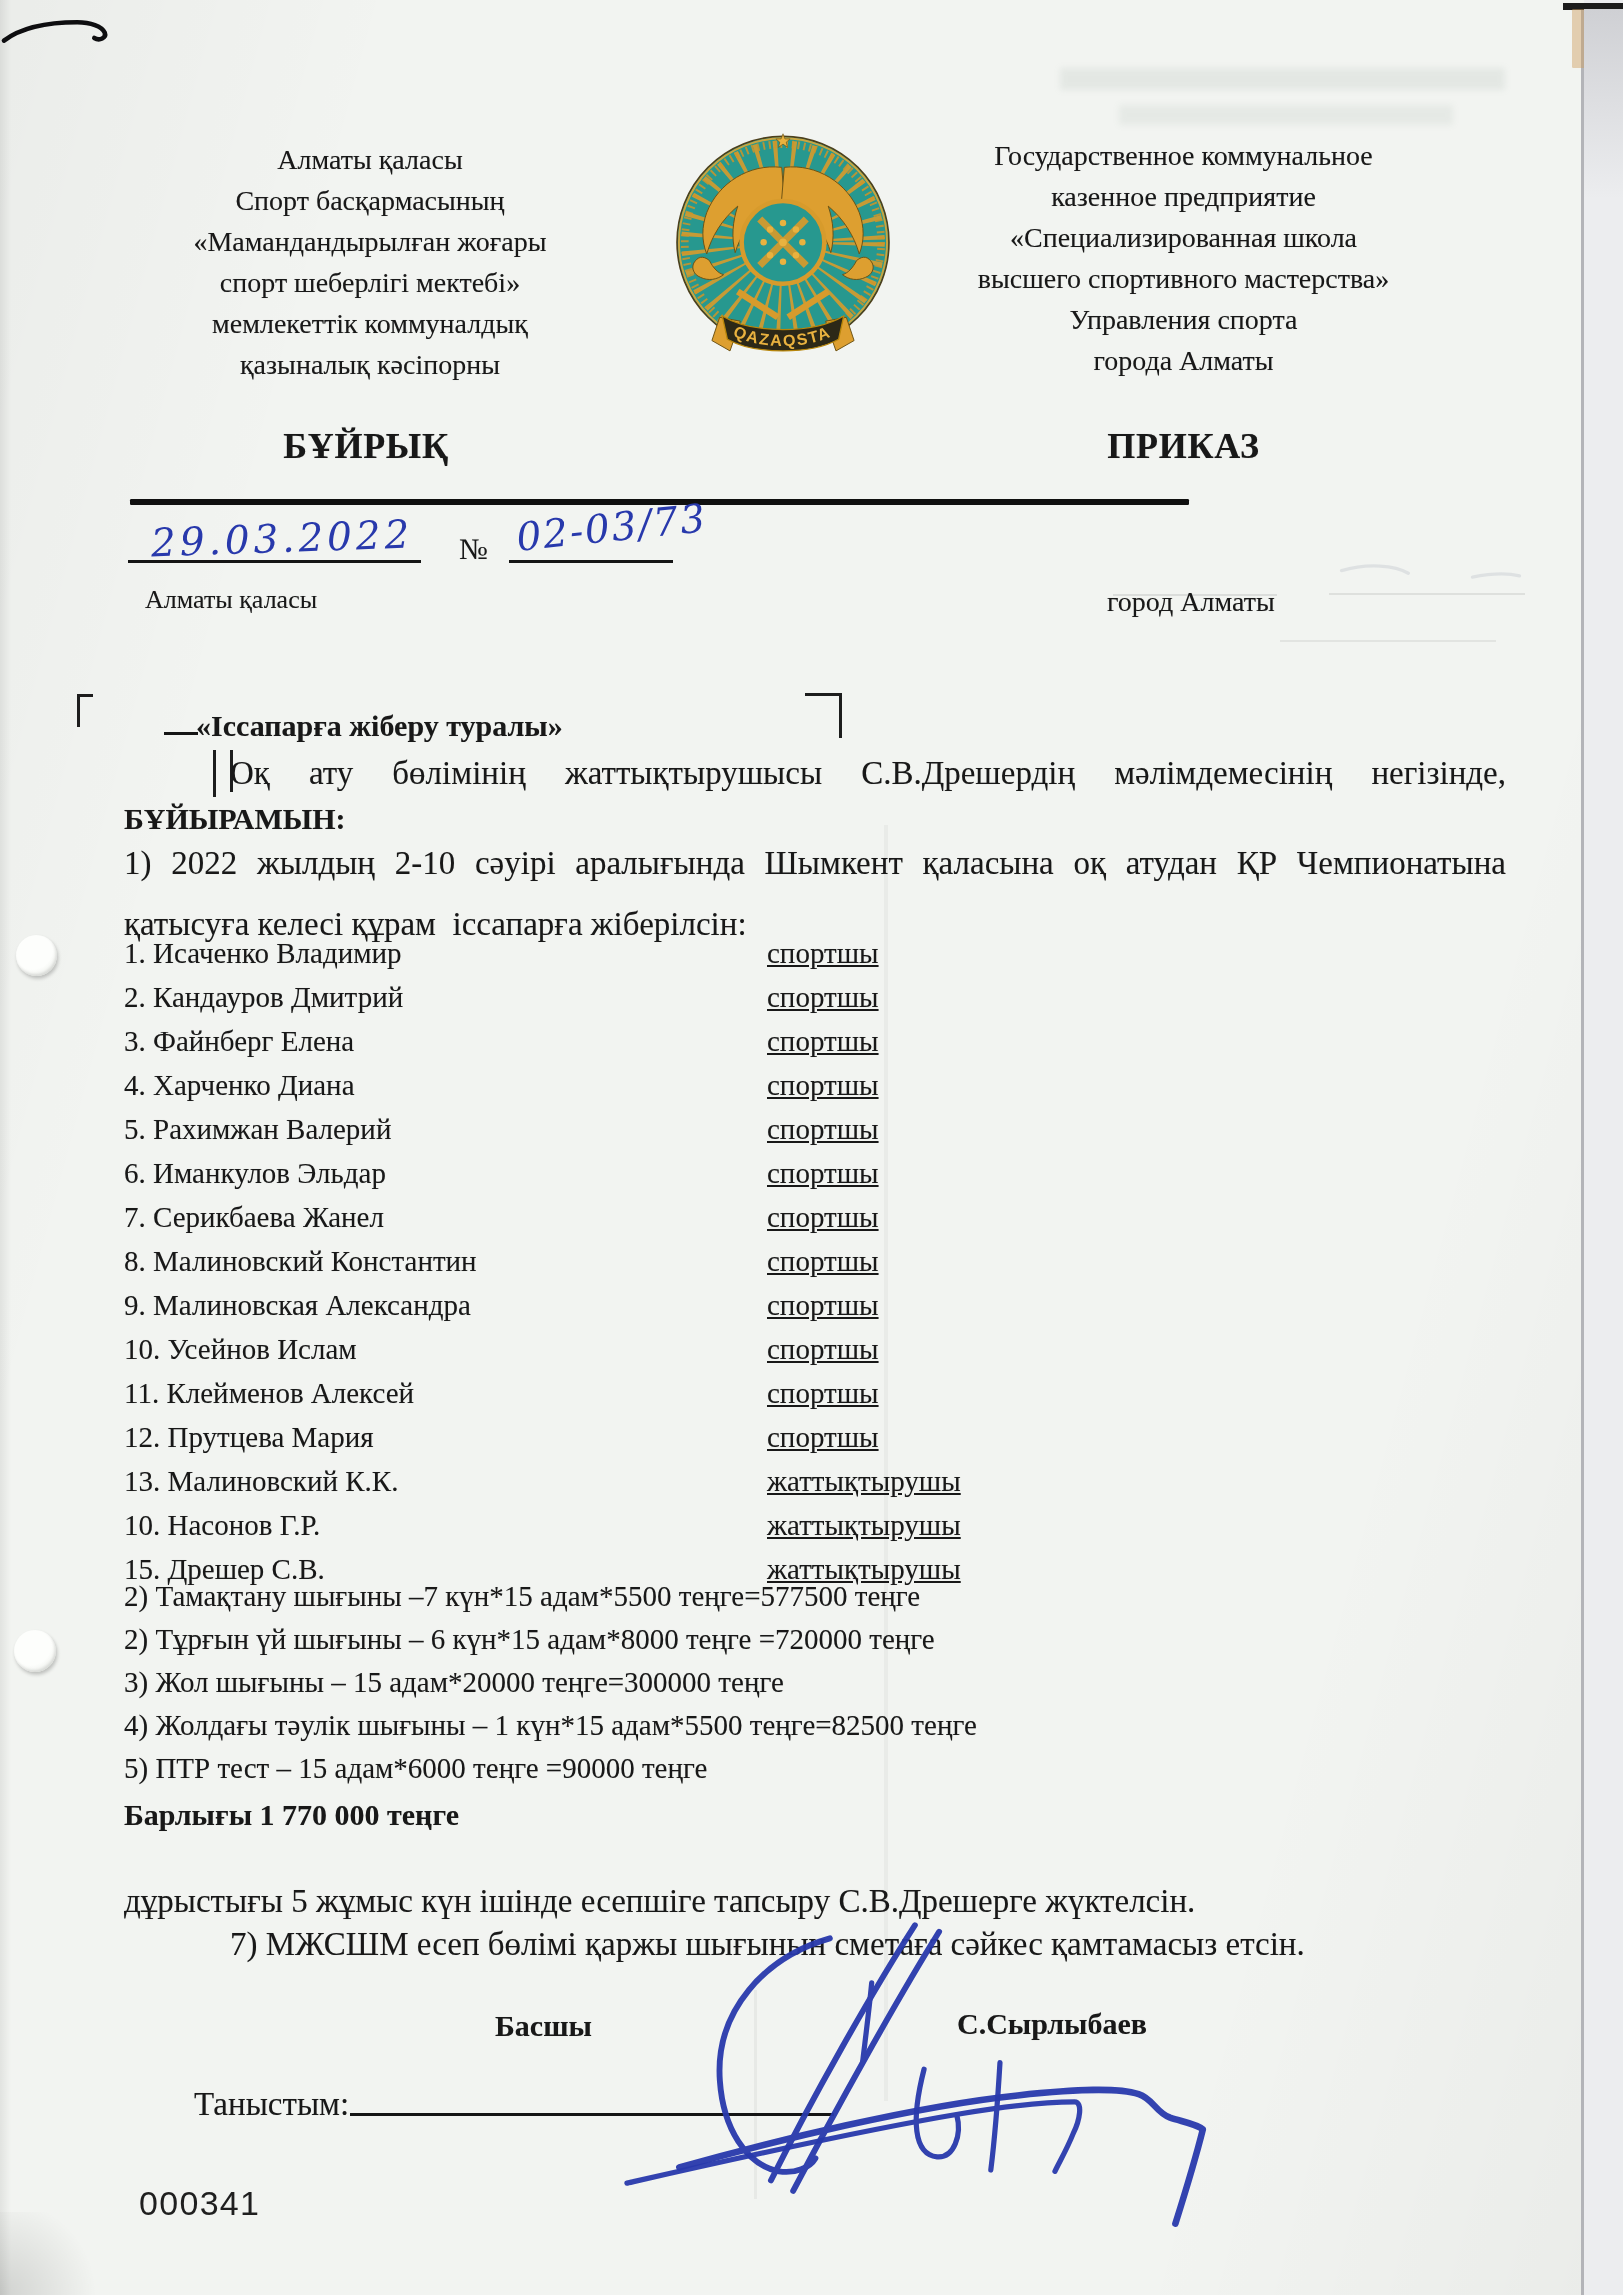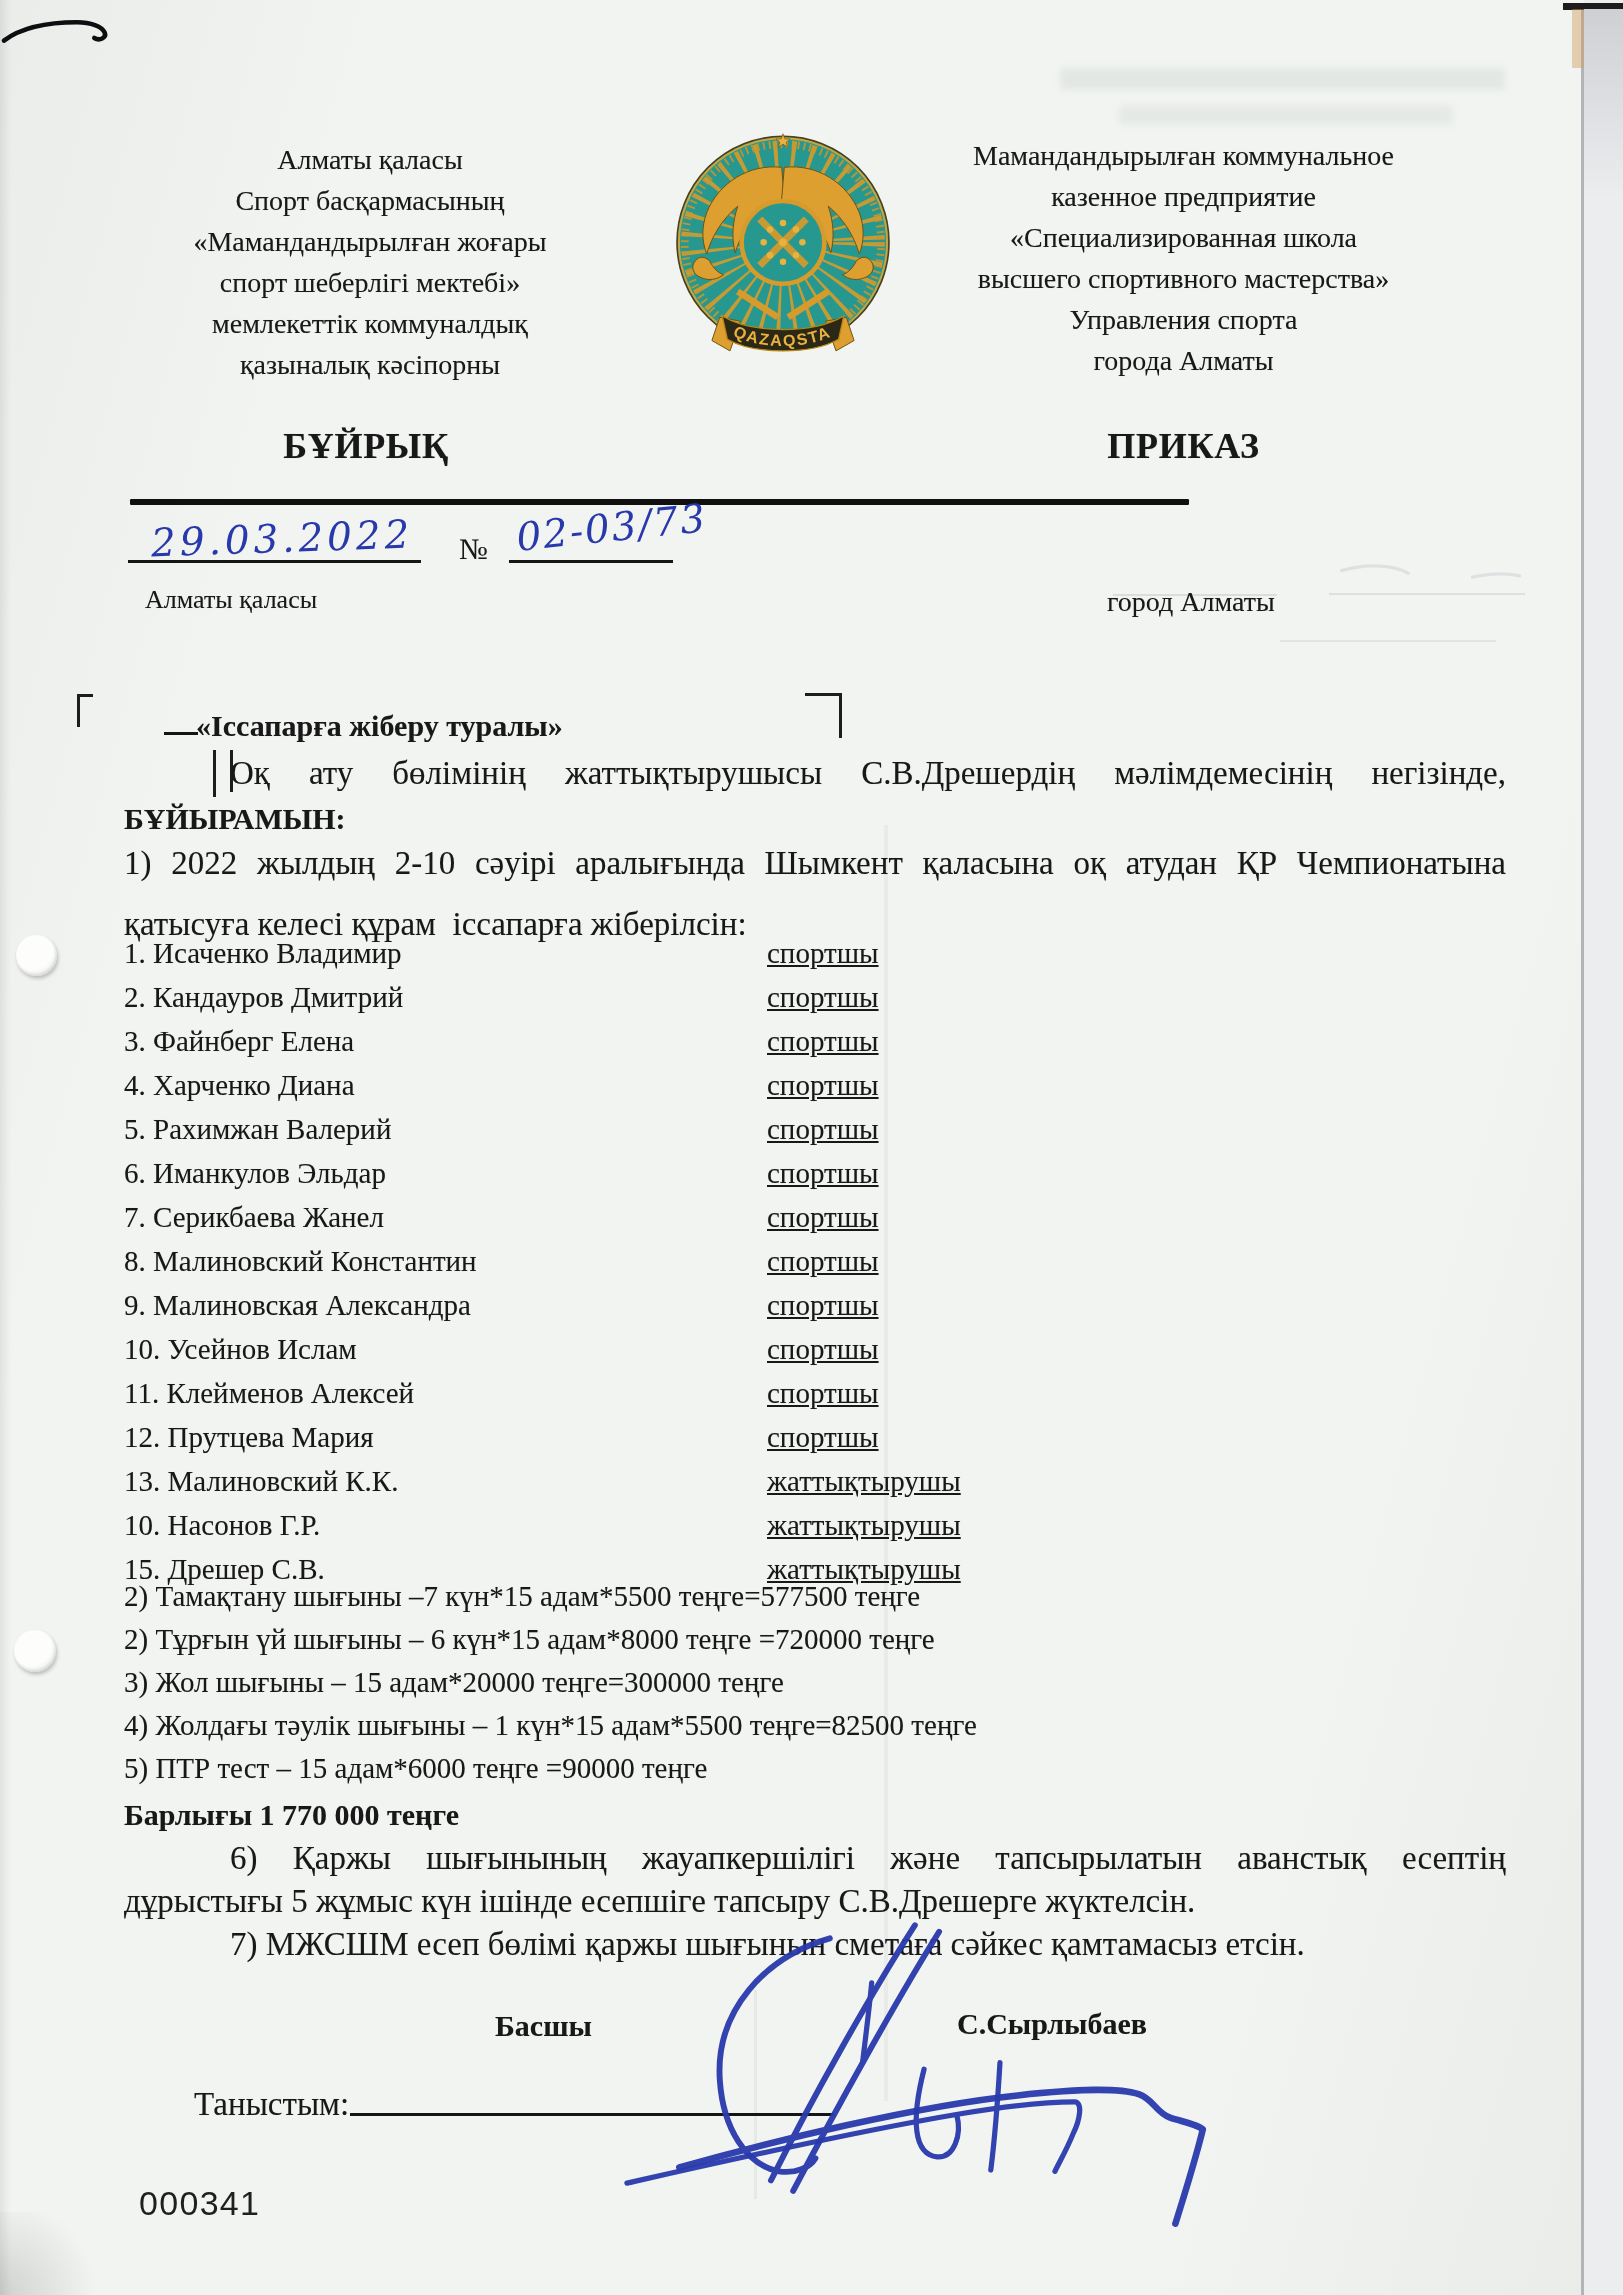--- a/index.html
+++ b/index.html
@@ -56,21 +56,21 @@
   <div class="abs orgcol" style="left:164px;top:139px;width:412px;">
     <div>Алматы қаласы</div>
     <div>Спорт басқармасының</div>
     <div>«Мамандандырылған жоғары</div>
     <div>спорт шеберлігі мектебі»</div>
     <div>мемлекеттік коммуналдық</div>
     <div>қазыналық кәсіпорны</div>
   </div>
 
   <div class="abs orgcol" style="left:918px;top:135px;width:531px;">
-    <div>Мамандандырылған коммунальное</div>
+    <div>Государственное коммунальное</div>
     <div>казенное предприятие</div>
     <div>«Специализированная школа</div>
     <div>высшего спортивного мастерства»</div>
     <div>Управления спорта</div>
     <div>города Алматы</div>
   </div>
 
   <div class="abs" style="left:673px;top:126px;width:220px;height:243px;">
     <svg viewBox="0 0 340 376" width="220" height="243">
       <circle cx="170" cy="180" r="164" fill="#27988f" stroke="#4c3f1c" stroke-width="2.5"></circle>
@@ -259,21 +259,20 @@
         <span>4) Жолдағы тәулік шығыны – 1 күн*15 адам*5500 теңге=82500 теңге</span>
       </div>
 
       <div class="cost-row">
         <span>5) ПТР тест – 15 адам*6000 теңге =90000 теңге</span>
       </div>
     </div>
 
   <div class="abs t b" style="left:124px;top:1797px;font-size:30px;">Барлығы 1 770 000 теңге</div>
 
-  <div class="abs t stretch" style="left:230px;top:1839px;width:1276px;">6) Қаржы шығынының жауапкершілігі және тапсырылатын аванстық есептің</div>
   <div class="abs t" style="left:124px;top:1882px;">дұрыстығы 5 жұмыс күн ішінде есепшіге тапсыру С.В.Дрешерге жүктелсін.</div>
   <div class="abs t" style="left:230px;top:1925px;">7) МЖСШМ есеп бөлімі қаржы шығынын сметаға сәйкес қамтамасыз етсін.</div>
 
   <div class="abs t b" style="left:495px;top:2008px;font-size:30px;">Басшы</div>
   <div class="abs t b" style="left:957px;top:2006px;font-size:30px;">С.Сырлыбаев</div>
 
   <div class="abs t" style="left:194px;top:2085px;">Таныстым:</div>
   <div class="abs uline" style="left:350px;top:2113px;width:484px;height:2.6px;"></div>
 
   <div class="abs stamp" style="left:139px;top:2184px;">000341</div>

